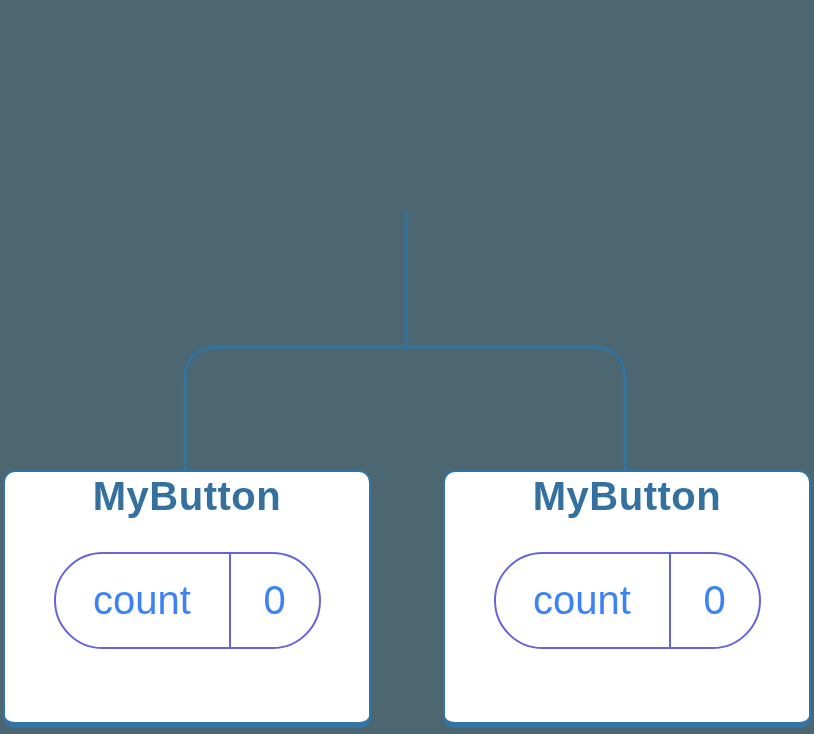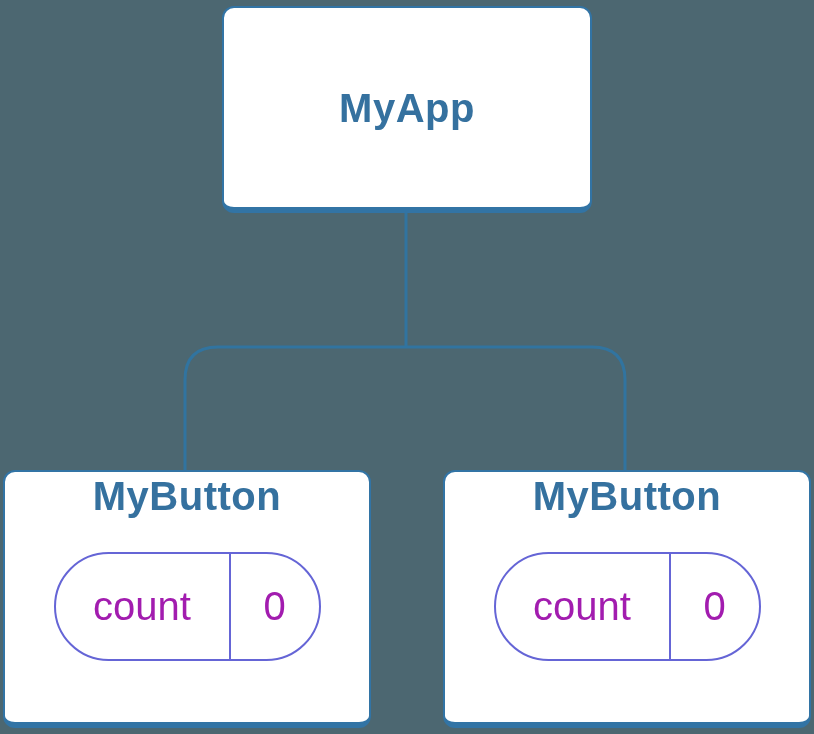--- a/index.html
+++ b/index.html
@@ -59,26 +59,26 @@
     color: #35719f;
     letter-spacing: 0.5px;
     line-height: 48px;
   }
   .card-child .card-title {
   }
   .state-pill {
     box-sizing: border-box;
     margin-top: 32px;
     width: 267px;
-    height: 109px;
+    height: 97px;
     border: 2px solid #6565d6;
     border-radius: 60px;
     display: flex;
     align-items: stretch;
-    color: #a21caf;
+    color: #3b82f6;
     font-size: 40px;
     overflow: hidden;
   }
   .pill-key {
     width: 173px;
     display: flex;
     align-items: center;
     justify-content: center;
   }
   .pill-divider {
@@ -95,23 +95,20 @@
 </head>
 <body>
 
 <div class="canvas">
 
   <svg class="connectors" viewBox="0 0 814 734" xmlns="http://www.w3.org/2000/svg">
     <path d="M 406 211 L 406 347" fill="none" stroke="#3174a0" stroke-width="3"></path>
     <path d="M 185 470 L 185 380 Q 185 347 218 347 L 592 347 Q 625 347 625 380 L 625 470" fill="none" stroke="#3174a0" stroke-width="3"></path>
   </svg>
 
-  <div class="card card-root">
-    <div class="card-title">MyApp</div>
-  </div>
 
   <div class="card card-child card-child-left">
     <div class="card-title">MyButton</div>
     <div class="state-pill">
       <span class="pill-key">count</span>
       <span class="pill-divider"></span>
       <span class="pill-value">0</span>
     </div>
   </div>
 

